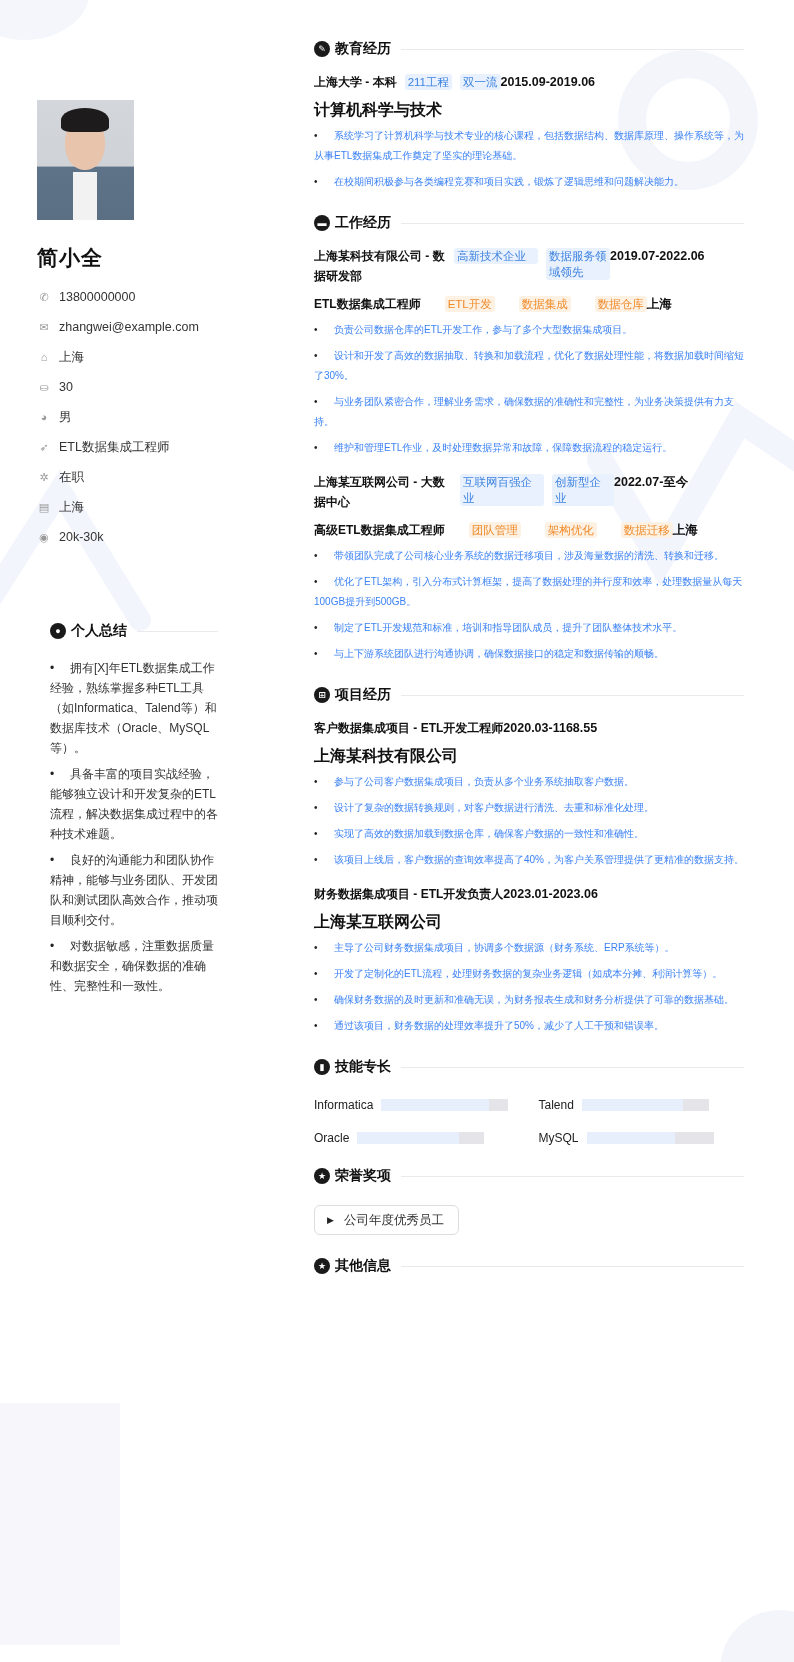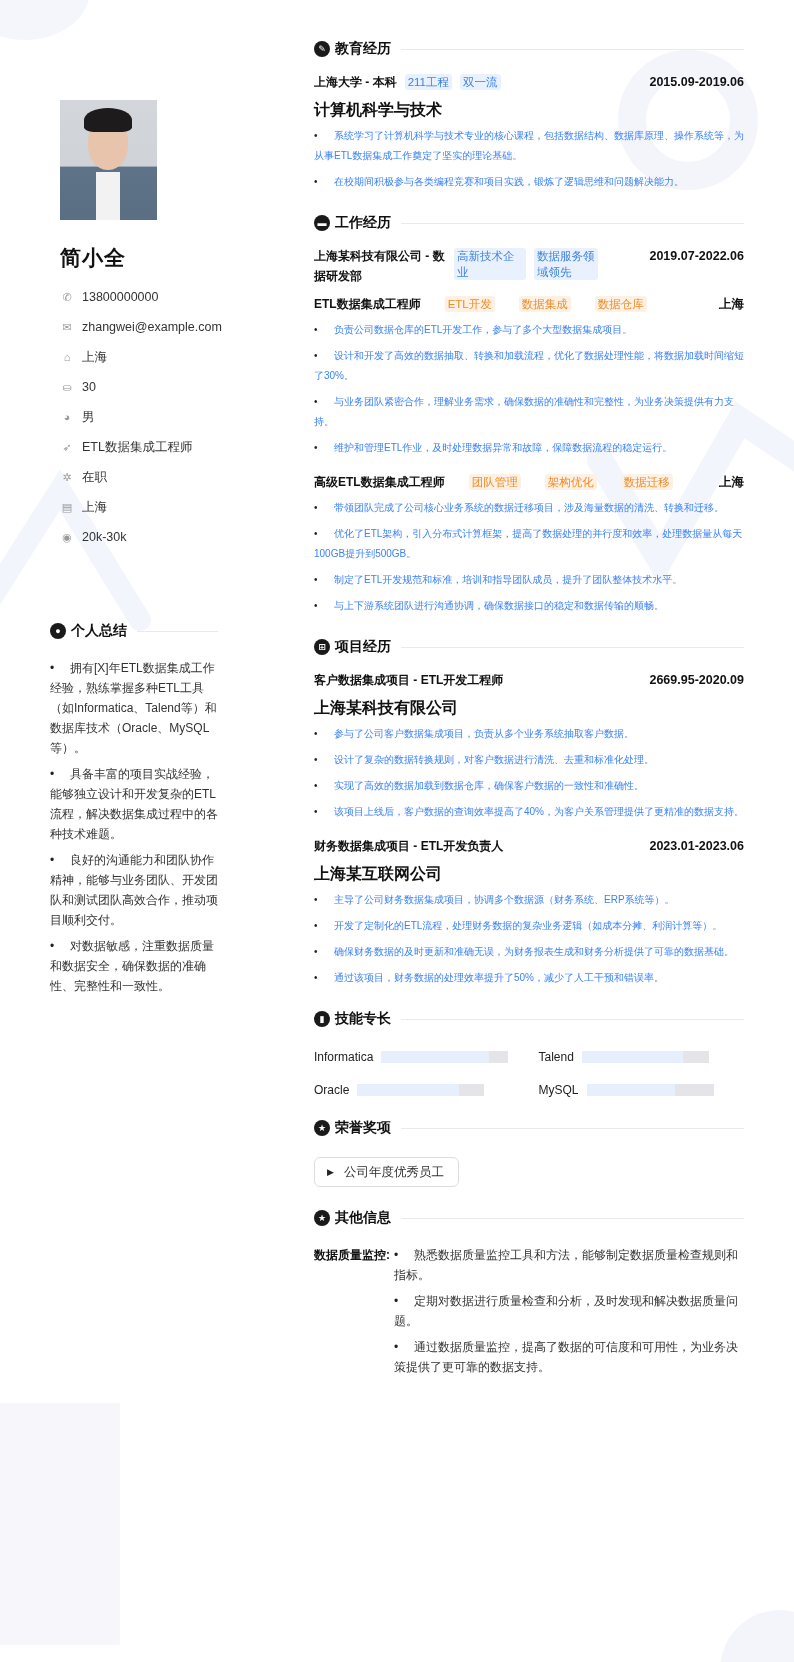--- a/index.html
+++ b/index.html
@@ -6,21 +6,21 @@
   html, body { width: 794px; height: 1662px; background: #ffffff; overflow: hidden; }
   body { position: relative; font-family: "Liberation Sans", "DejaVu Sans", sans-serif; color: #222; font-size: 12px; }
 
   .bg-deco { position: absolute; pointer-events: none; z-index: 0; }
   .deco-circle-tl { left: -40px; top: -60px; width: 130px; height: 100px; border-radius: 50%; background: #f5f6fb; }
   .deco-ring-r { left: 618px; top: 50px; width: 140px; height: 140px; border-radius: 50%; border: 28px solid #f4f5fb; }
   .deco-rect-bl { left: 0; top: 1403px; width: 120px; height: 242px; background: #f7f7fb; }
   .deco-ring-br { left: 720px; top: 1610px; width: 120px; height: 120px; border-radius: 50%; background: #f4f5fb; }
   .deco-wave { left: 0; top: 400px; width: 794px; height: 300px; }
 
-  .left { position: absolute; left: 60px; top: 100px; width: 170px; z-index: 1; }
+  .left { position: absolute; left: 37px; top: 100px; width: 170px; z-index: 1; }
   .photo { width: 97px; height: 120px; background: linear-gradient(180deg,#d3d6db 0%,#cfd2d7 55%,#5e7388 56%,#5b6f84 100%); position: relative; overflow: hidden; }
   .photo .face { position: absolute; left: 28px; top: 18px; width: 40px; height: 52px; border-radius: 45% 45% 48% 48%; background: #e9c4ad; }
   .photo .hair { position: absolute; left: 24px; top: 8px; width: 48px; height: 24px; border-radius: 50% 50% 20% 20%; background: #1d1b1b; }
   .photo .shirt { position: absolute; left: 36px; top: 72px; width: 24px; height: 48px; background: #f2f2f2; }
   .name { font-size: 21px; font-weight: bold; margin-top: 24px; color: #111; letter-spacing: 1px; }
   .info-list { margin-top: 10px; }
   .info-item { display: flex; align-items: center; height: 30px; font-size: 12.5px; color: #333; }
   .info-item .ic { width: 14px; height: 14px; margin-right: 8px; color: #999; font-size: 11px; display: inline-flex; align-items: center; justify-content: center; }
 
   .sec-title { display: flex; align-items: center; font-size: 14px; font-weight: bold; color: #111; }
@@ -28,21 +28,21 @@
   .sec-title .line { flex: 1; height: 1px; background: #e9e9ee; margin-left: 10px; }
 
   .summary { position: absolute; left: 50px; top: 622px; width: 168px; z-index: 1; }
   .summary ul { list-style: none; margin-top: 18px; }
   .summary li { font-size: 12px; line-height: 20px; color: #333; margin-bottom: 6px; }
   .bullet::before { content: "•"; display: inline-block; width: 20px; color: #222; }
 
   .right { position: absolute; left: 314px; top: 40px; width: 430px; z-index: 1; }
   .section { margin-bottom: 22px; }
   .entry { margin-top: 14px; }
-  .row { display: flex; align-items: flex-start; justify-content: space-between; }
+  .row { display: flex; align-items: flex-start; }
   .row-left { display: flex; align-items: flex-start; }
   .etitle { font-size: 12px; font-weight: bold; color: #111; line-height: 20px; }
   .date { font-size: 12.5px; font-weight: bold; color: #111; line-height: 20px; white-space: nowrap; }
   .tag { display: inline-block; font-size: 11.5px; padding: 0 3px; line-height: 16px; border-radius: 3px; margin-left: 8px; margin-top: 2px; }
   .tag.blue { background: #e8f1fd; color: #3f83e0; }
   .tag.orange { background: #fdf1e3; color: #ef8a29; margin-left: 24px; }
   .subtitle { font-size: 16px; font-weight: bold; color: #111; margin-top: 8px; line-height: 20px; }
   .blist { list-style: none; margin-top: 6px; }
   .blist li { font-size: 10px; line-height: 20px; color: #3b82f6; margin-bottom: 6px; }
 
@@ -161,21 +161,21 @@
     <div class="sec-title">
       <span class="sic">▬</span>
       <span>工作经历</span>
       <span class="line"></span>
     </div>
 
     <div class="entry">
       <div class="row">
         <div class="row-left">
           <span class="etitle" style="width:132px">上海某科技有限公司 - 数据研发部</span>
-          <span class="tag blue" style="width:72px">高新技术企业</span>
+          <span class="tag blue" style="width:84px">高新技术企业</span>
           <span class="tag blue" style="width:64px">数据服务领域领先</span>
         </div>
         <span class="date">2019.07-2022.06</span>
       </div>
       <div class="row" style="margin-top:8px">
         <div class="row-left">
           <span class="etitle">ETL数据集成工程师</span>
           <span class="tag orange">ETL开发</span>
           <span class="tag orange">数据集成</span>
           <span class="tag orange">数据仓库</span>
@@ -184,20 +184,28 @@
       </div>
       <ul class="blist">
         <li class="bullet">负责公司数据仓库的ETL开发工作，参与了多个大型数据集成项目。</li>
         <li class="bullet">设计和开发了高效的数据抽取、转换和加载流程，优化了数据处理性能，将数据加载时间缩短了30%。</li>
         <li class="bullet">与业务团队紧密合作，理解业务需求，确保数据的准确性和完整性，为业务决策提供有力支持。</li>
         <li class="bullet">维护和管理ETL作业，及时处理数据异常和故障，保障数据流程的稳定运行。</li>
       </ul>
     </div>
 
     <div class="entry">
+      <div class="row">
+        <div class="row-left">
+          <span class="etitle" style="width:138px">上海某互联网公司 - 大数据中心</span>
+          <span class="tag blue" style="width:84px">互联网百强企业</span>
+          <span class="tag blue" style="width:62px">创新型企业</span>
+        </div>
+        <span class="date">2022.07-至今</span>
+      </div>
       <div class="row" style="margin-top:8px">
         <div class="row-left">
           <span class="etitle">高级ETL数据集成工程师</span>
           <span class="tag orange">团队管理</span>
           <span class="tag orange">架构优化</span>
           <span class="tag orange">数据迁移</span>
         </div>
         <span class="date">上海</span>
       </div>
       <ul class="blist">
@@ -211,21 +219,21 @@
 
   <div class="section">
     <div class="sec-title">
       <span class="sic">⊞</span>
       <span>项目经历</span>
       <span class="line"></span>
     </div>
     <div class="entry">
       <div class="row">
         <span class="etitle">客户数据集成项目 - ETL开发工程师</span>
-        <span class="date">2669.95-2020.09</span>
+        <span class="date">2020.03-1168.55</span>
       </div>
       <div class="subtitle">上海某科技有限公司</div>
       <ul class="blist">
         <li class="bullet">参与了公司客户数据集成项目，负责从多个业务系统抽取客户数据。</li>
         <li class="bullet">设计了复杂的数据转换规则，对客户数据进行清洗、去重和标准化处理。</li>
         <li class="bullet">实现了高效的数据加载到数据仓库，确保客户数据的一致性和准确性。</li>
         <li class="bullet">该项目上线后，客户数据的查询效率提高了40%，为客户关系管理提供了更精准的数据支持。</li>
       </ul>
     </div>
     <div class="entry">
@@ -288,23 +296,15 @@
       <span>公司年度优秀员工</span>
     </div>
   </div>
 
   <div class="section">
     <div class="sec-title">
       <span class="sic">★</span>
       <span>其他信息</span>
       <span class="line"></span>
     </div>
-    <div class="other">
-      <span class="label">数据质量监控:</span>
-      <ul>
-        <li class="bullet">熟悉数据质量监控工具和方法，能够制定数据质量检查规则和指标。</li>
-        <li class="bullet">定期对数据进行质量检查和分析，及时发现和解决数据质量问题。</li>
-        <li class="bullet">通过数据质量监控，提高了数据的可信度和可用性，为业务决策提供了更可靠的数据支持。</li>
-      </ul>
-    </div>
   </div>
 
 </div>
 
 </body></html>

